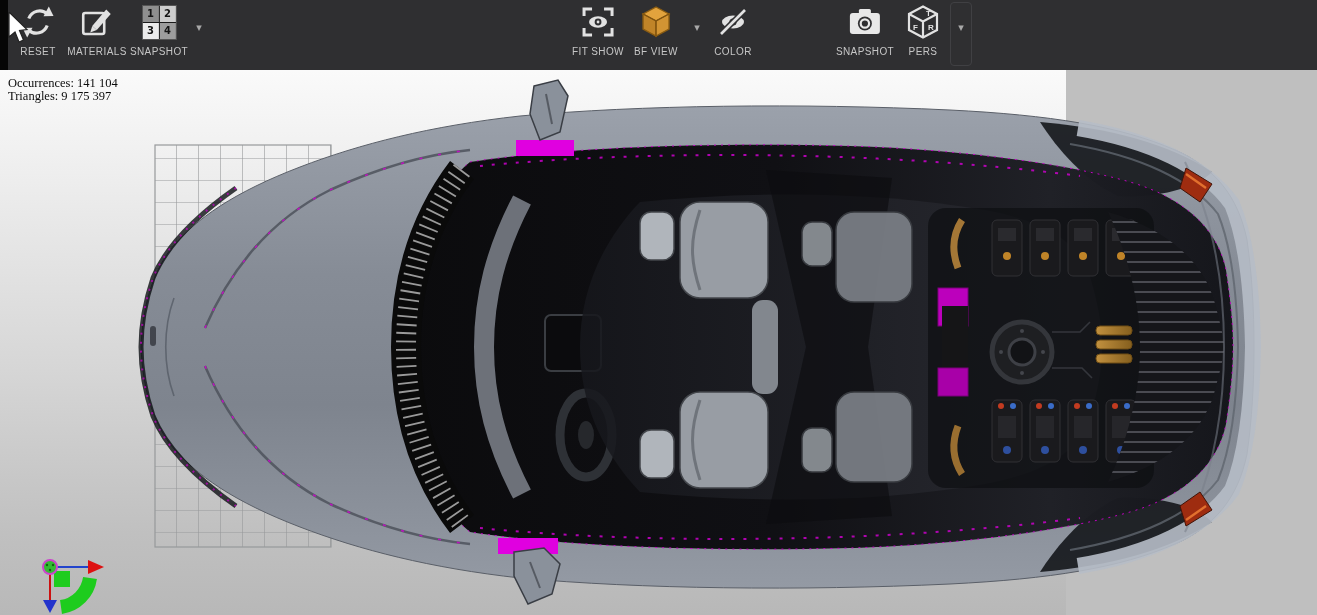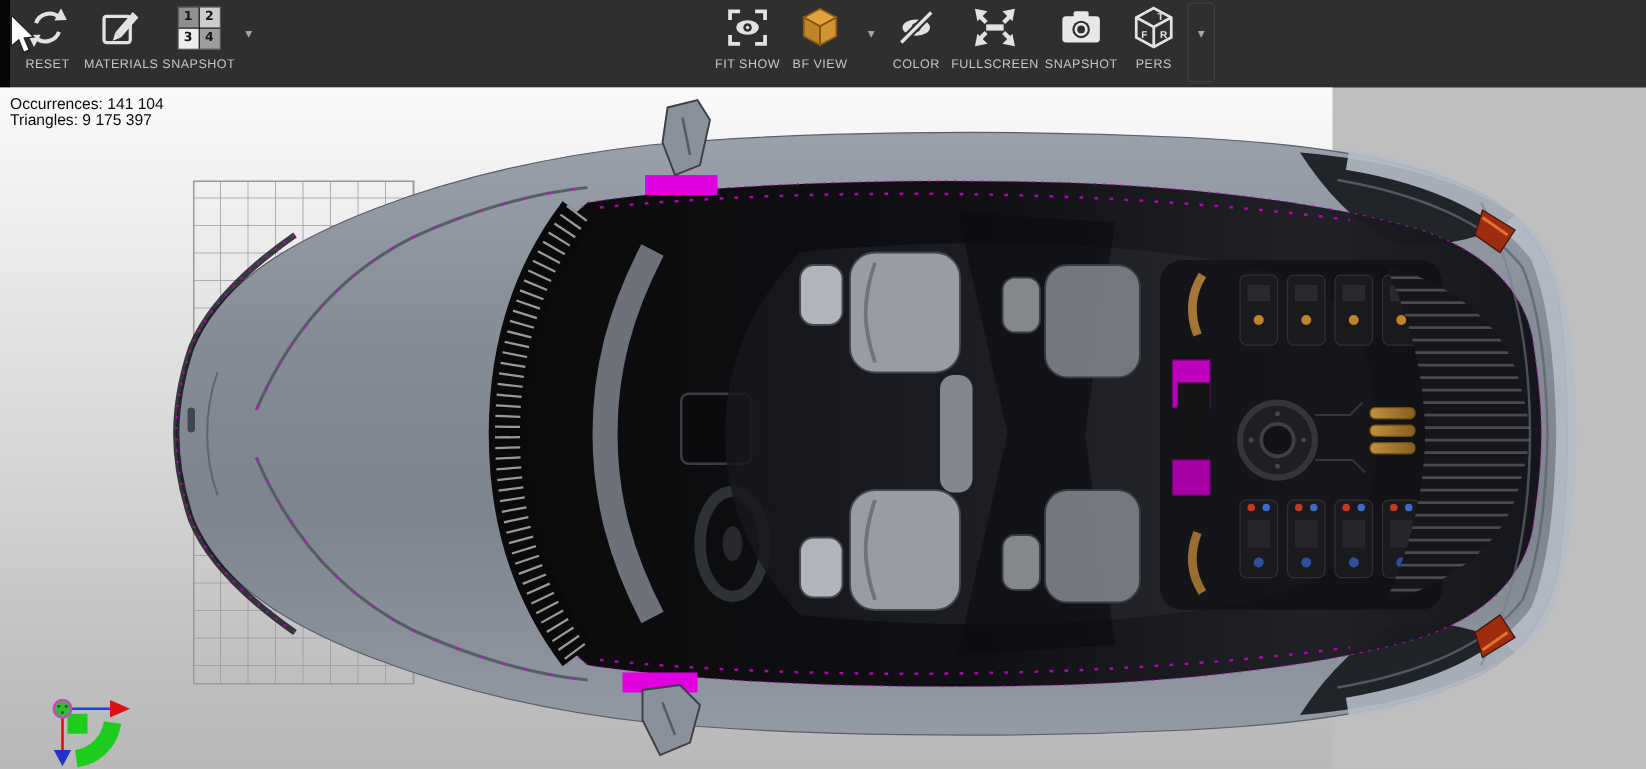--- a/index.html
+++ b/index.html
@@ -19,21 +19,21 @@
     border-radius:4px;transform:translateX(-50%);}
   
   .checker{display:grid;grid-template-columns:16px 16px;grid-template-rows:16px 16px;
     gap:1px;background:#1a1a1a;border:1px solid #555;}
   .checker div{display:flex;align-items:center;justify-content:center;
     font:bold 10px "DejaVu Sans", sans-serif;color:#151515;}
   .c1{background:#8f8f8f;} .c2{background:#cdcdcd;} .c3{background:#ececec;} .c4{background:#9d9d9d;}
 
   
   #viewport{position:absolute;left:0;top:70px;width:1066px;height:545px;
-    background:linear-gradient(180deg,#fafafa 0%,#ececec 22%,#d6d6d6 55%,#c0c0c0 85%,#b8b8b8 100%);}
+    background:linear-gradient(180deg,#fafafa 0%,#ececec 22%,#d6d6d6 55%,#c0c0c0 85%,#b8b8b8 100%);font-family:Liberation Serif, serif;}
   #stats{position:absolute;left:8px;top:7px;color:#0b0b0b;font-size:12.5px;line-height:13px;}
   #scene{position:absolute;left:0;top:0;}
   #cursor{position:absolute;left:8px;top:12px;}
 </style>
 </head>
 <body>
 
 <div id="app">
 
   <div id="toolbar">
@@ -107,36 +107,20 @@
         <svg width="38" height="36" viewBox="0 0 38 36">
           <ellipse cx="19" cy="18" rx="11" ry="6.5" fill="#e2e2e2"></ellipse>
           <circle cx="19" cy="18" r="3.6" fill="#2f2f31"></circle>
           <line x1="7" y1="30" x2="31" y2="6" stroke="#2f2f31" stroke-width="6"></line>
           <line x1="7" y1="30" x2="31" y2="6" stroke="#e2e2e2" stroke-width="2.6"></line>
         </svg>
         </span>
       <span class="lbl">COLOR</span>
     </div>
 
-    <div class="tbtn" style="left:796px">
-      <span class="ico">
-        <svg width="38" height="36" viewBox="0 0 38 36">
-          <rect x="12" y="15.5" width="14" height="5" fill="#e2e2e2"></rect>
-          <line x1="12" y1="14" x2="7" y2="9" stroke="#e2e2e2" stroke-width="3.5"></line>
-          <line x1="26" y1="14" x2="31" y2="9" stroke="#e2e2e2" stroke-width="3.5"></line>
-          <line x1="12" y1="22" x2="7" y2="27" stroke="#e2e2e2" stroke-width="3.5"></line>
-          <line x1="26" y1="22" x2="31" y2="27" stroke="#e2e2e2" stroke-width="3.5"></line>
-          <polygon points="3,3 13,5 5,13" fill="#e2e2e2"></polygon>
-          <polygon points="35,3 25,5 33,13" fill="#e2e2e2"></polygon>
-          <polygon points="3,33 13,31 5,23" fill="#e2e2e2"></polygon>
-          <polygon points="35,33 25,31 33,23" fill="#e2e2e2"></polygon>
-        </svg>
-        </span>
-      <span class="lbl">FULLSCREEN</span>
-    </div>
 
     <div class="tbtn" style="left:865px">
       <span class="ico">
         <svg width="38" height="36" viewBox="0 0 38 36">
           <rect x="13" y="5" width="12" height="7" rx="1.5" fill="#e8e8e8"></rect>
           <rect x="4" y="9" width="30" height="21" rx="3" fill="#e8e8e8"></rect>
           <circle cx="19" cy="19.5" r="7" fill="#2f2f31"></circle>
           <circle cx="19" cy="19.5" r="4.2" fill="none" stroke="#e8e8e8" stroke-width="2.2"></circle>
         </svg>
         </span>

